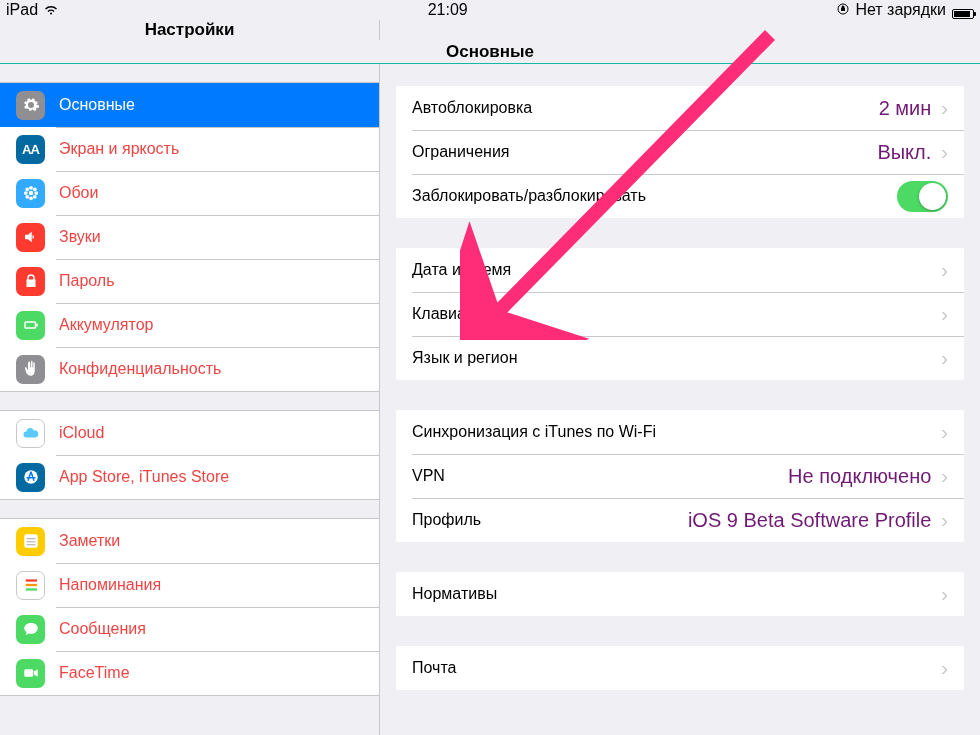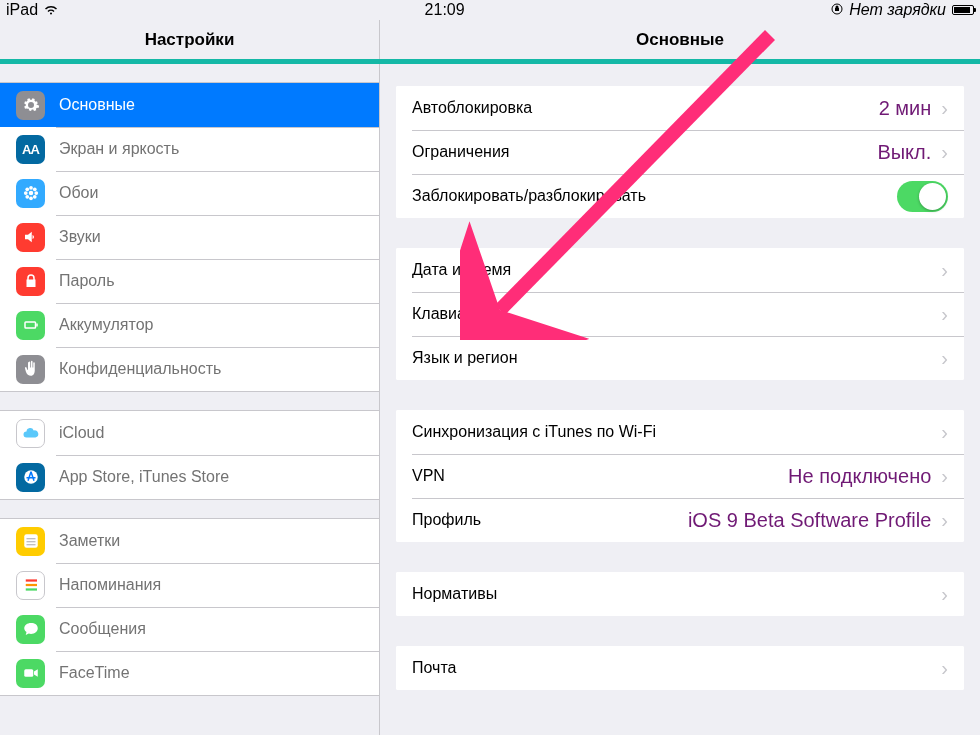--- a/index.html
+++ b/index.html
@@ -1,39 +1,39 @@
 <!DOCTYPE html>
 <html><head>
 <meta charset="utf-8">
 <style>
 * { margin: 0; padding: 0; box-sizing: border-box; font-family: -apple-system, "Helvetica Neue", Helvetica, Arial, sans-serif; }
 body { width: 980px; height: 735px; background: #efeff4; overflow: hidden; position: relative; }
 
 
 .statusbar { height: 20px; display: flex; align-items: center; justify-content: space-between; padding: 0 6px; font-size: 16px; color: #000; }
 .statusbar .s-left { display: flex; align-items: center; gap: 6px; }
-.statusbar .s-right { display: flex; align-items: center; gap: 6px; font-style: italic; }
+.statusbar .s-right { display: flex; align-items: flex-end; gap: 6px; }
 .wifi { display: inline-block; }
 
 
-.headers { display: flex; height: 44px; border-bottom: 5px solid #14b8a6; }
+.headers { display: flex; height: 44px; border-bottom: 1px solid #14b8a6; flex-direction: column; }
 .headers .h-left { width: 380px; display:flex; align-items:center; justify-content:center; font-size: 17px; font-weight: 600; border-right: 1px solid #c8c7cc; }
 .headers .h-right { flex:1; display:flex; align-items:center; justify-content:center; font-size: 17px; font-weight:600; }
 
 .split { display:flex; height: calc(100% - 64px); }
 .sidebar { width: 380px; background:#efeff4; border-right: 1px solid #c8c7cc; overflow-y: hidden; }
 .detail  { flex:1; background:#efeff4; overflow-y:hidden; padding-top: 22px; }
 
 .group { margin: 18px 0 0 0; background:#fff; border-top:1px solid #c8c7cc; border-bottom:1px solid #c8c7cc;}
 .group:first-child { margin-top:18px; }
 
 .row { display:flex; align-items:center; height:44px; padding-left:16px; position:relative; }
 .row + .row::before { content:""; position:absolute; left:56px; right:0; top:0; height:1px; background:#c8c7cc; }
 .row .icon { width:29px; height:29px; border-radius:7px; margin-right:14px; display:flex; align-items:center; justify-content:center; color:#fff; flex-shrink:0; }
-.row .label { font-size:16px; color:#737373; }
+.row .label { font-size:16px; color:#ef4444; }
 .row.selected { background:#007aff; }
 .row.selected .label { color:#fff; }
 
 .drow { display:flex; align-items:center; height:44px; padding: 0 16px; background:#fff; position:relative; }
 .dgroup { margin: 0 16px 30px 16px; background:#fff; border-radius:2px; overflow:hidden; }
 .drow + .drow::before { content:""; position:absolute; left:16px; right:0; top:0; height:1px; background:#c8c7cc; }
 .drow .dlabel { font-size:16px; flex:1; color:#000; }
 .drow .dvalue { font-size:20px; color:#701a75; margin-right:10px; }
 .chevron { color:#c7c7cc; font-size:20px; font-weight:300; }
 

